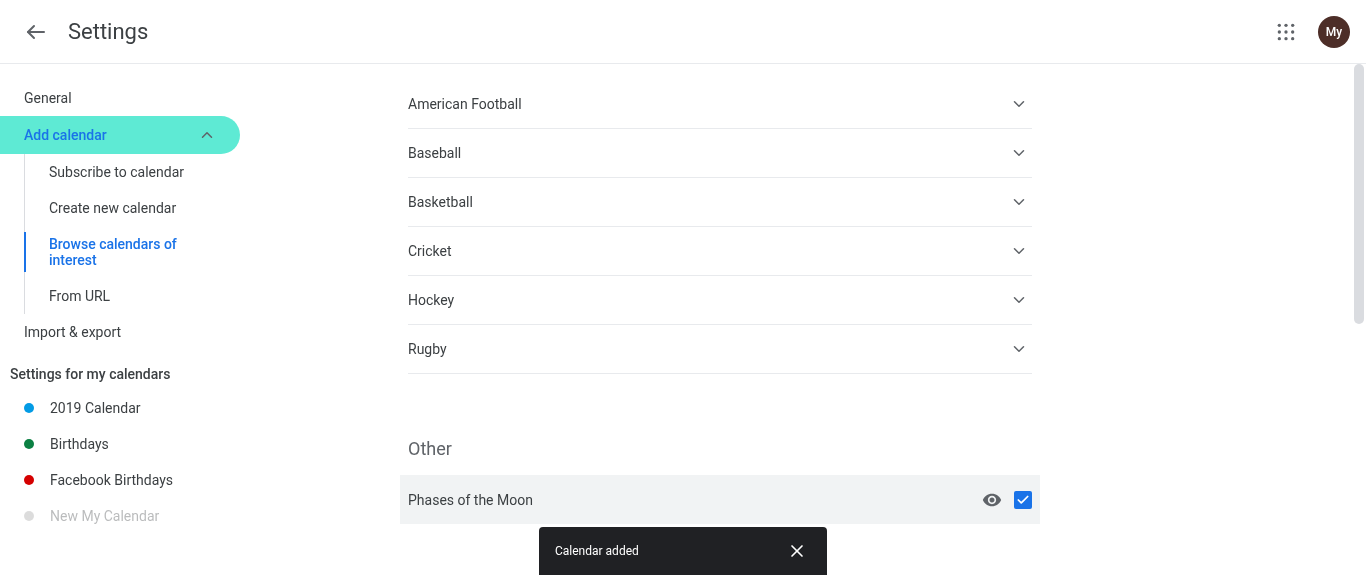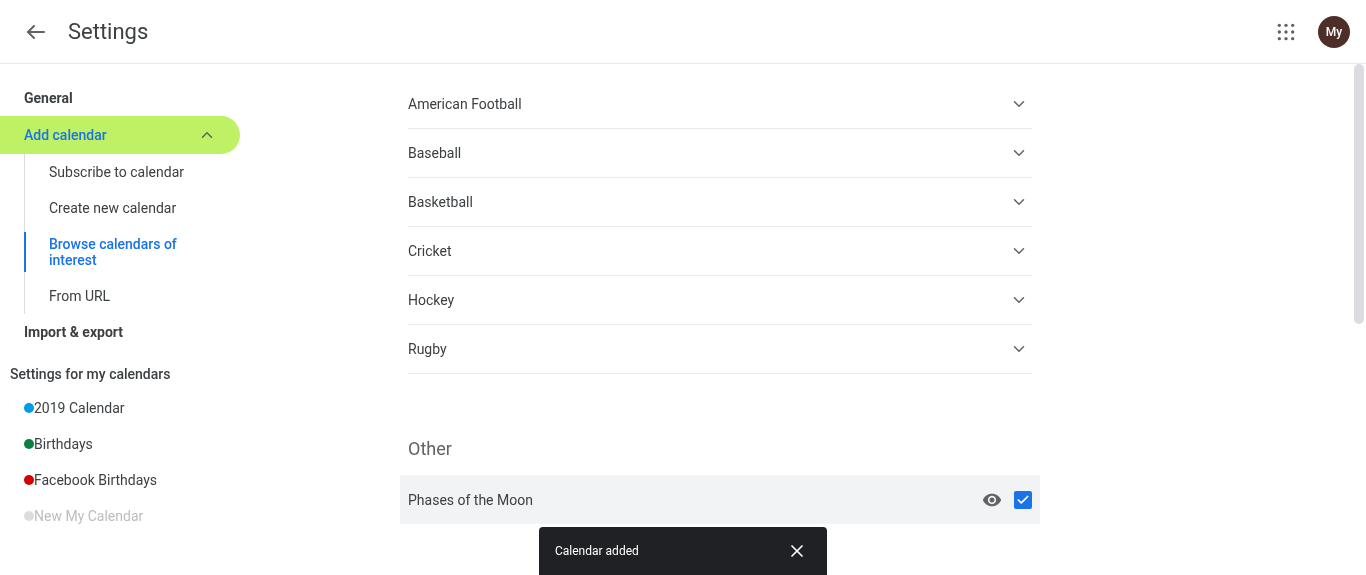--- a/index.html
+++ b/index.html
@@ -69,24 +69,23 @@
     padding: 10px 24px;
     font-size: 14px;
     color: #3c4043;
     cursor: pointer;
     border-top-right-radius: 20px;
     border-bottom-right-radius: 20px;
     display: flex;
     align-items: center;
     justify-content: space-between;
     width: 240px;
-    font-weight: bold;
   }
   .side-item.expanded {
-    background: #bef264;
+    background: #5eead4;
     color: #1a73e8;
     font-weight: 500;
   }
   .sub-items {
     position: relative;
     margin-left: 24px;
     border-left: 1px solid #dadce0;
   }
   .sub-item {
     padding: 10px 24px;
@@ -113,20 +112,21 @@
     font-weight: 500;
     color: #3c4043;
   }
   .cal-item {
     padding: 10px 24px;
     font-size: 14px;
     color: #3c4043;
     cursor: pointer;
     display: flex;
     align-items: center;
+    gap: 16px;
   }
   .cal-dot {
     width: 10px; height: 10px;
     border-radius: 50%;
     flex-shrink: 0;
   }
   .main {
     flex: 1;
     overflow-y: auto;
     padding: 0 0 80px 0;

